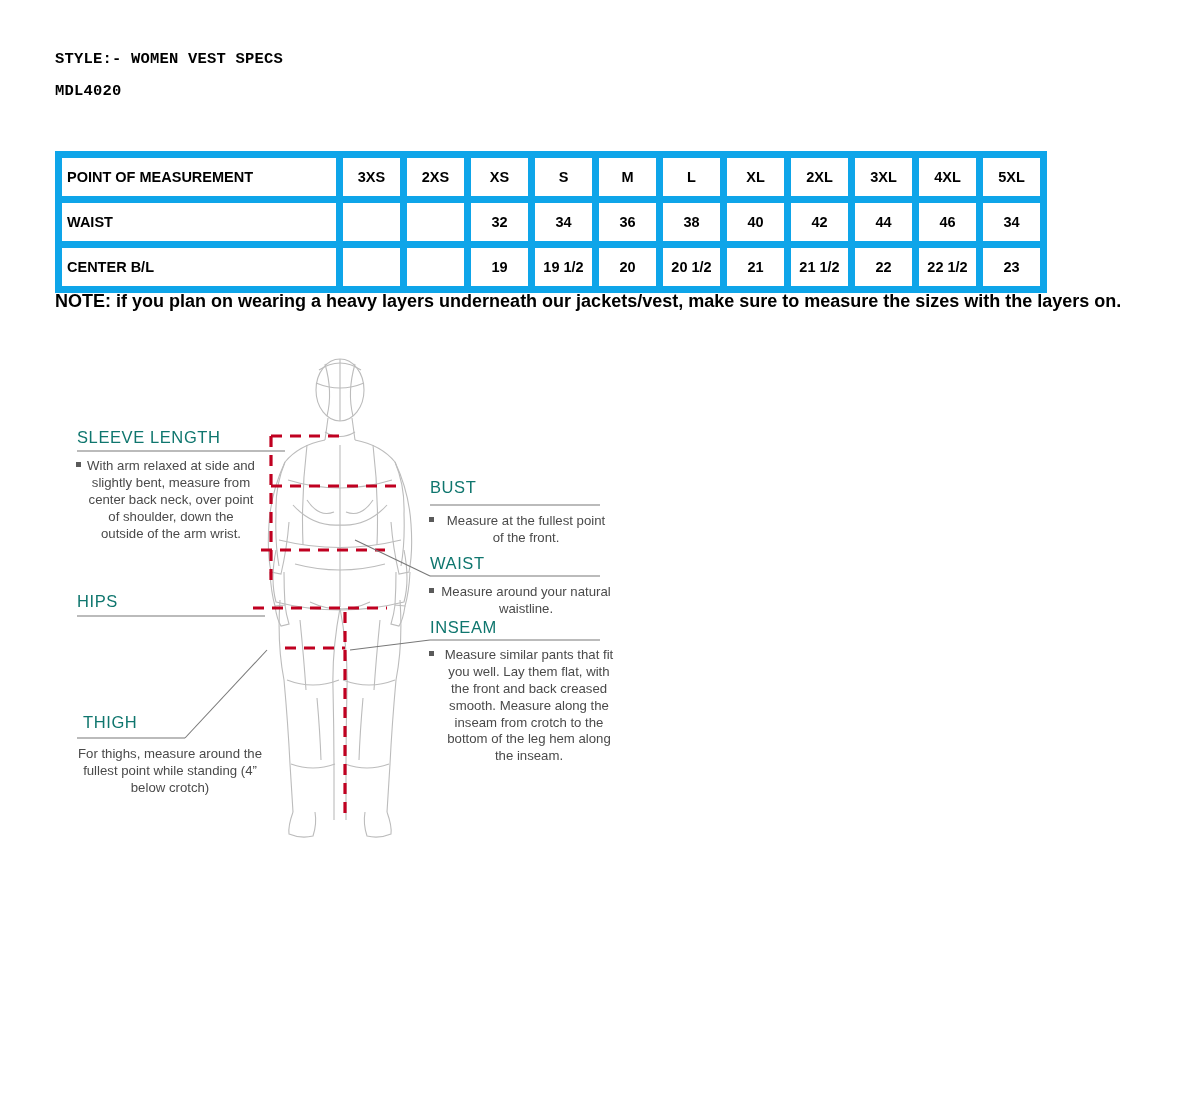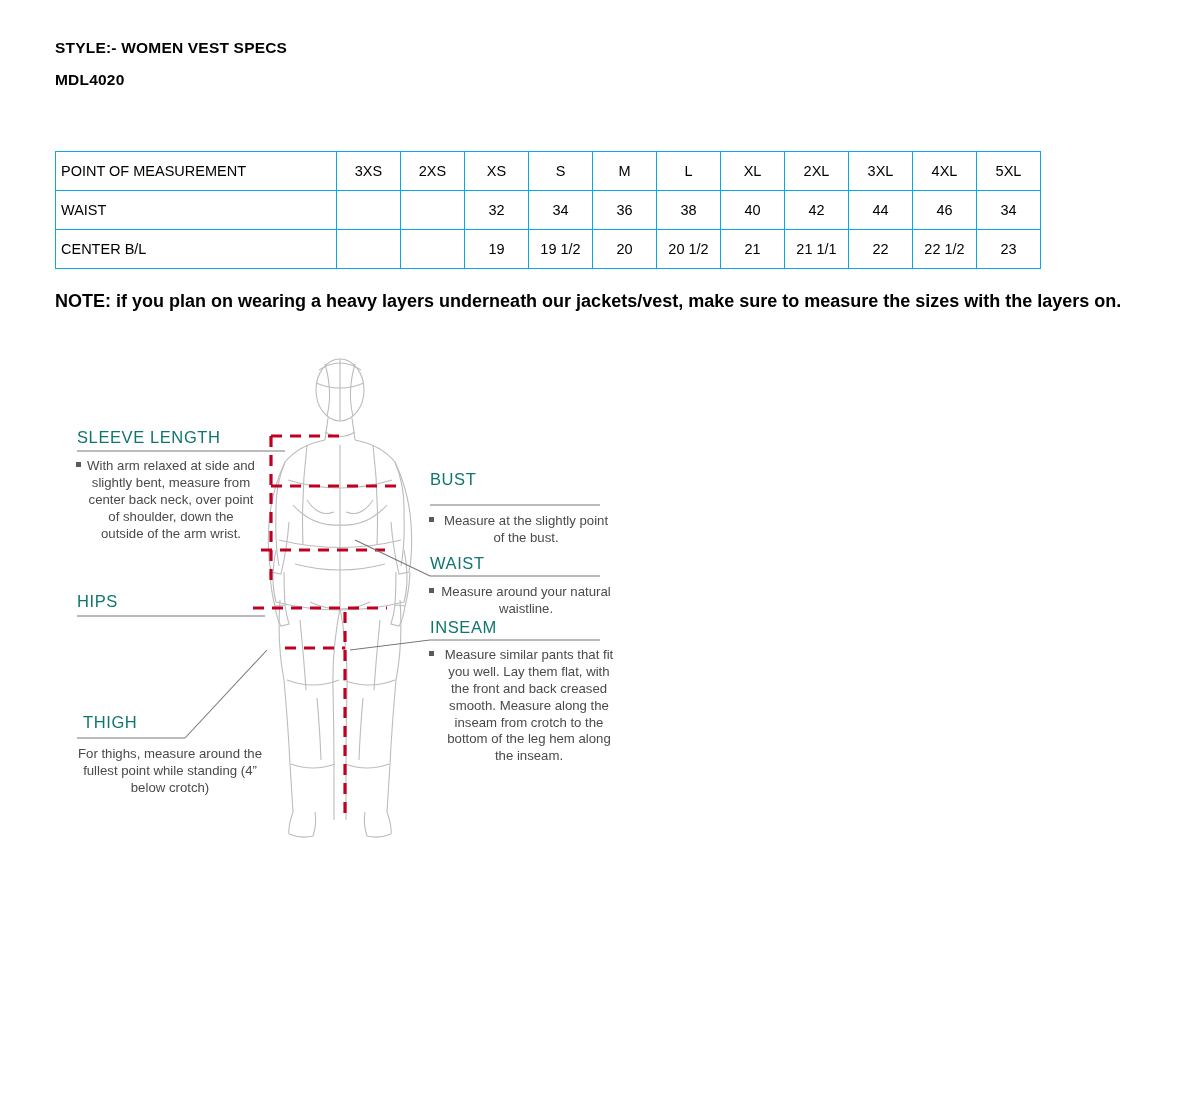--- a/index.html
+++ b/index.html
@@ -13,45 +13,46 @@
     position: relative;
     font-family: "Liberation Sans", sans-serif;
     color: #000000;
     overflow: hidden;
   }
 
   
   #doc-header {
     position: absolute;
     left: 55px;
-    top: 40px;
+    top: 52px;
+    font-family: Liberation Mono, monospace;
   }
   #doc-header .line {
     font-size: 15.5px;
     font-weight: bold;
     letter-spacing: 0.2px;
     line-height: 1.0;
     margin-bottom: 16px;
     white-space: nowrap;
   }
 
   
   #size-table {
     position: absolute;
     left: 55px;
     top: 151px;
     border-collapse: collapse;
     table-layout: fixed;
     font-size: 14.5px;
   }
   #size-table td, #size-table th {
-    border: 1px solid #0ea5e9;
+    border: 7px solid #0ea5e9;
     height: 38px;
     padding: 0 6px;
-    font-weight: normal;
+    font-weight: bold;
     text-align: center;
     vertical-align: middle;
     white-space: nowrap;
   }
   #size-table td.rowhead, #size-table th.rowhead {
     text-align: left;
     padding-left: 5px;
   }
   #size-table col.c-label { width: 281px; }
   #size-table col.c-size  { width: 64px; }
@@ -161,21 +162,21 @@
     </tr>
     <tr>
       <td class="rowhead">CENTER B/L</td>
       <td></td>
       <td></td>
       <td>19</td>
       <td>19 1/2</td>
       <td>20</td>
       <td>20 1/2</td>
       <td>21</td>
-      <td>21 1/1</td>
+      <td>21 1/2</td>
       <td>22</td>
       <td>22 1/2</td>
       <td>23</td>
     </tr>
   </tbody>
 </table>
 
 <div id="note">NOTE: if you plan on wearing a heavy layers underneath our jackets/vest, make sure to measure the sizes with the layers on.</div>
 
 <div id="figure-area">
@@ -264,24 +265,24 @@
     <span class="txt">With arm relaxed at side and slightly bent, measure from center back neck, over point of shoulder, down the outside of the arm wrist.</span>
   </div>
 
   <div class="callout-title" style="left:22px; top:242px;">HIPS</div>
 
   <div class="callout-title" style="left:28px; top:363px;">THIGH</div>
   <div class="callout-body" style="left:20px; top:396px; width:190px;">
     <span class="txt">For thighs, measure around the fullest point while standing (4” below crotch)</span>
   </div>
 
-  <div class="callout-title" style="left:375px; top:120px;">BUST</div>
+  <div class="callout-title" style="left:375px; top:128px;">BUST</div>
   <div class="callout-body" style="left:385px; top:163px; width:172px;">
     <span class="bullet"></span>
-    <span class="txt">Measure at the slightly point of the bust.</span>
+    <span class="txt">Measure at the fullest point of the front.</span>
   </div>
 
   <div class="callout-title" style="left:375px; top:204px;">WAIST</div>
   <div class="callout-body" style="left:385px; top:234px; width:172px;">
     <span class="bullet"></span>
     <span class="txt">Measure around your natural waistline.</span>
   </div>
 
   <div class="callout-title" style="left:375px; top:268px;">INSEAM</div>
   <div class="callout-body" style="left:385px; top:297px; width:178px;">

